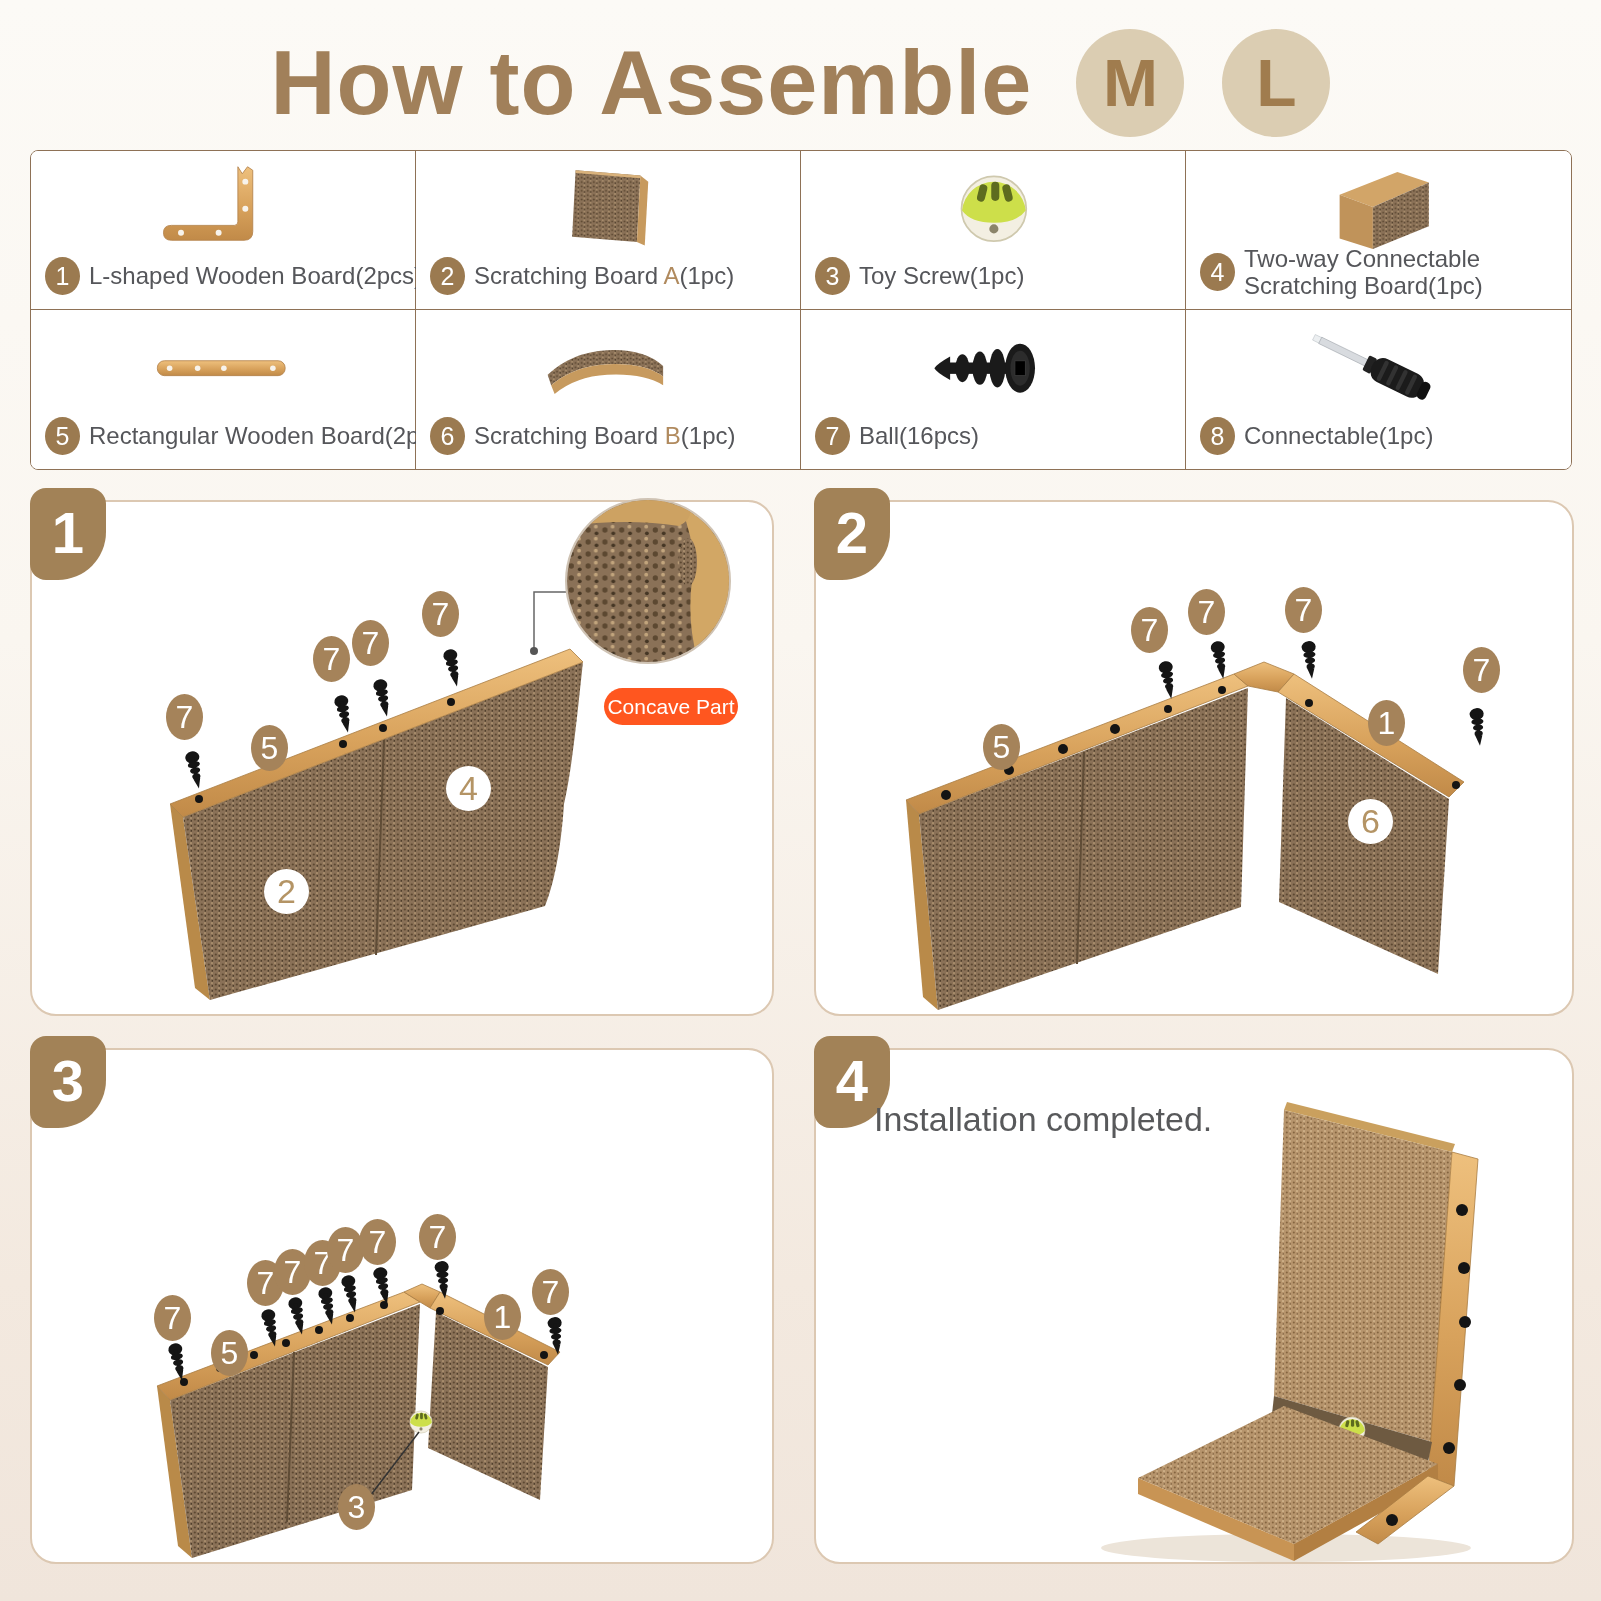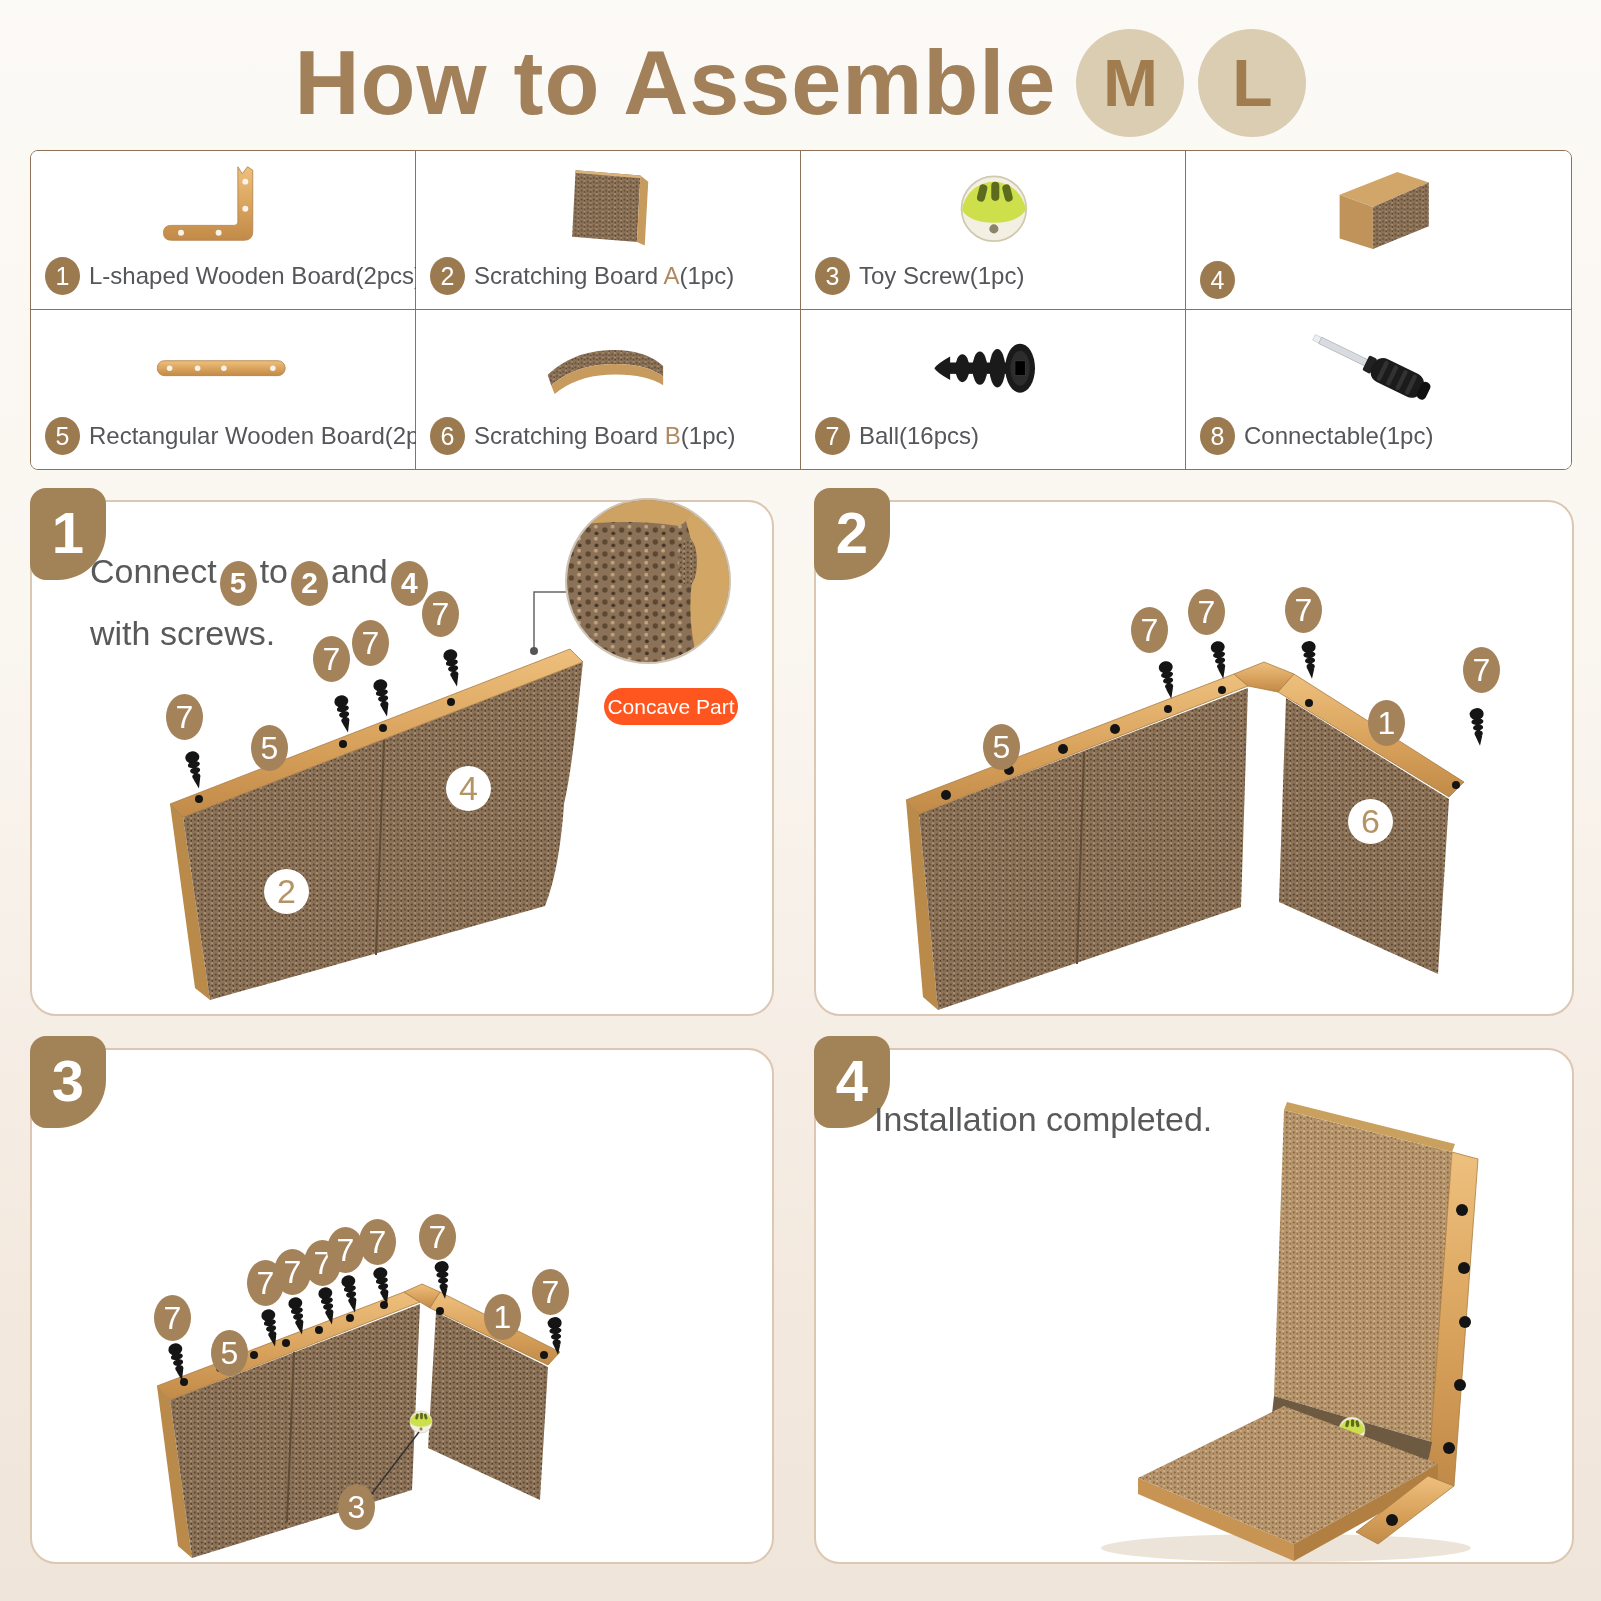--- a/index.html
+++ b/index.html
@@ -1,21 +1,21 @@
 <!DOCTYPE html>
 <html><head>
 <meta charset="utf-8">
 <style>
   html,body{margin:0;padding:0;background:#efe5db;}
   #page{position:relative;width:1601px;height:1601px;overflow:hidden;
     background:linear-gradient(180deg,#fcfaf6 0%,#faf6f0 40%,#f3e9df 80%,#f0e5db 100%);
     font-family:"Liberation Sans",sans-serif;}
   
   .title-row{position:absolute;left:0;top:18px;width:100%;height:130px;display:flex;
-    align-items:center;justify-content:center;gap:20px;}
+    align-items:center;justify-content:center;gap:44px;}
   .title-text{font-size:90px;font-weight:bold;color:#a1805a;letter-spacing:1px;}
   .size-circle{width:108px;height:108px;border-radius:50%;background:#dbcdb2;color:#a07c4e;
     font-size:66px;font-weight:bold;display:flex;align-items:center;justify-content:center;}
   .size-circle.l{margin-left:-6px;}
   
   .parts-table{position:absolute;left:30px;top:150px;width:1540px;height:318px;
     display:grid;grid-template-columns:repeat(4,1fr);grid-template-rows:1fr 1fr;
     border:1.5px solid #8e7156;border-radius:8px;overflow:hidden;background:#fff;}
   .part-cell{position:relative;background:#fff;border-right:1px solid #8e7156;border-bottom:1px solid #8e7156;}
   .part-cell:nth-child(4n){border-right:none;}
@@ -147,20 +147,24 @@
     <div class="part-cell">
       <div class="part-img">
         <svg width="190" height="105" viewBox="0 0 190 120">
           <polygon points="50,42 116,16 152,28 88,56" fill="#d2a568"></polygon>
           <polygon points="50,42 88,56 88,104 50,92" fill="#c0935a"></polygon>
           <polygon points="88,56 152,28 152,78 88,104" fill="url(#cbA)"></polygon>
         </svg>
       </div>
       <div class="part-label-row" style="bottom:10px;">
         <span class="part-badge">4</span>
+        <span class="two-line">
+          <span>Two-way Connectable</span>
+          <span>Scratching Board(1pc)</span>
+        </span>
       </div>
     </div>
 
     <div class="part-cell">
       <div class="part-img">
         <svg width="190" height="105" viewBox="0 0 190 120">
           <rect x="20" y="50" width="146" height="17" rx="8" fill="url(#woodg)" stroke="#b5834d" stroke-width="1"></rect>
           <circle cx="34" cy="58.5" r="3.2" fill="#f7f3ec"></circle>
           <circle cx="66" cy="58.5" r="3.2" fill="#f7f3ec"></circle>
           <circle cx="96" cy="58.5" r="3.2" fill="#f7f3ec"></circle>
@@ -225,24 +229,20 @@
       </div>
       <div class="part-label-row">
         <span class="part-badge">8</span>
         <span>Connectable(1pc)</span>
       </div>
     </div>
   </div>
 
   <div class="panel" style="left:30px;top:500px;width:740px;height:512px;">
     <div class="tab">1</div>
-    <div class="instr">
-      <span>Connect</span><span class="ib">5</span><span>to</span><span class="ib">2</span><span>and</span><span class="ib">4</span><br>
-      <span>with screws.</span>
-    </div>
 
     <svg class="diag" viewBox="0 0 740 512">
       <polygon points="138,302 151,315 178,498 163,486" fill="#b98a49"></polygon>
       <path d="M151,315 L551,160 C546,205 541,262 532,302 C529,347 522,382 513,404 L178,498 Z" fill="url(#cbA)"></path>
       <polygon points="138,302 538,147 551,160 151,315" fill="url(#woodg)" stroke="#a87c42" stroke-width="0.8"></polygon>
       <line x1="352" y1="238" x2="344" y2="453" stroke="#5f4c36" stroke-width="2"></line>
       <circle cx="167" cy="297" r="4" fill="#141414"></circle>
       <circle cx="311" cy="242" r="4" fill="#141414"></circle>
       <circle cx="351" cy="226" r="4" fill="#141414"></circle>
       <circle cx="419" cy="200" r="4" fill="#141414"></circle>

